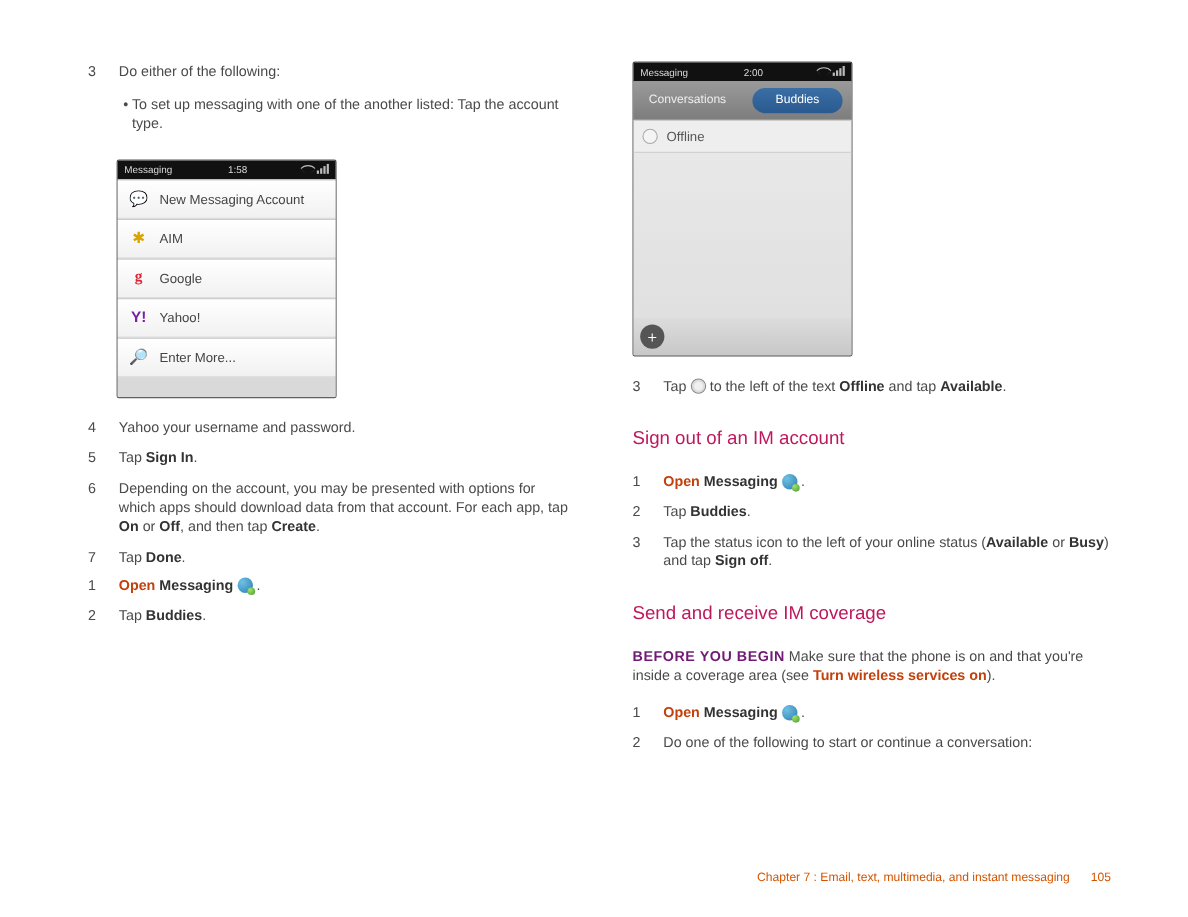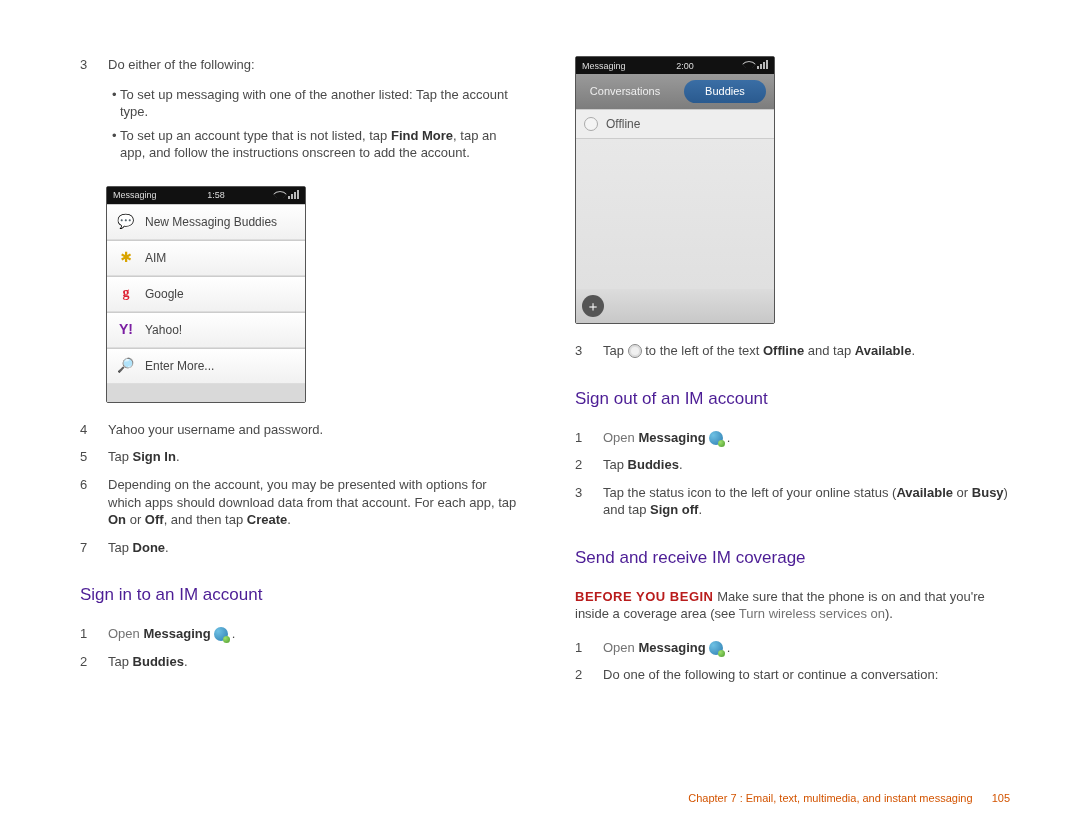--- a/index.html
+++ b/index.html
@@ -21,23 +21,23 @@
     padding: 56px 66px 0 80px;
   }
   .col { flex: 1; }
   .num-step { display: flex; gap: 18px; margin-bottom: 8px; }
   .num-step .n { width: 10px; flex-shrink: 0; color: #4a4a4a; }
   .num-step .body { flex: 1; }
   .sub-bullets { margin: 12px 0 0 0; padding: 0; }
   .sub-bullets li { list-style: none; padding-left: 12px; text-indent: -8px; margin-bottom: 6px; }
   .sub-bullets li::before { content: "• "; }
   b { font-weight: 600; color: #333; }
-  .link { color: #737373; }
-  .byb { color: #b91c1c; font-weight: 600; letter-spacing: 0.5px; }
-  h3.sect { font-size: 17px; font-weight: 300; color: #4c1d95; margin: 28px 0 18px 0; }
+  .link { color: #c2410c; font-weight: bold; }
+  .byb { color: #701a75; font-weight: 600; letter-spacing: 0.5px; }
+  h3.sect { font-size: 17px; font-weight: 300; color: #be185d; margin: 28px 0 18px 0; }
   .mt { margin-top: 10px; }
   .para { margin: 12px 0 16px 0; }
 
   
   .phone {
     width: 200px;
     border: 1px solid #555;
     background: #e9e9e9;
     border-radius: 2px;
     margin: 18px 0 18px 26px;
@@ -87,41 +87,38 @@
 <div class="page">
 
   <div class="col">
 
     <div class="num-step">
       <div class="n">3</div>
       <div class="body">
         <span>Do either of the following:</span>
         <ul class="sub-bullets">
           <li>To set up messaging with one of the another listed: Tap the account type.</li>
-          <li>
-            <span>To set up an account type that is not listed, tap </span><b>Find More</b><span>, tap an app, and follow the instructions onscreen to add the account.</span>
-          </li>
         </ul>
       </div>
     </div>
 
     <div class="phone">
       <div class="ph-status">
         <span>Messaging</span>
         <span>1:58</span>
         <span><span class="wifi"></span> <span class="sigbars">
               <i></i>
               <i></i>
               <i></i>
               <i></i>
             </span></span>
       </div>
       <div class="ph-row">
         <span class="ph-icon bubble">💬</span>
-        <span>New Messaging Buddies</span>
+        <span>New Messaging Account</span>
       </div>
       <div class="ph-row">
         <span class="ph-icon aim">✱</span>
         <span>AIM</span>
       </div>
       <div class="ph-row">
         <span class="ph-icon google-red">g</span>
         <span>Google</span>
       </div>
       <div class="ph-row">
@@ -148,21 +145,20 @@
     <div class="num-step mt">
       <div class="n">6</div>
       <div class="body"><span>Depending on the account, you may be presented with options for which apps should download data from that account. For each app, tap </span><b>On</b><span> or </span><b>Off</b><span>, and then tap </span><b>Create</b><span>.</span></div>
     </div>
 
     <div class="num-step mt">
       <div class="n">7</div>
       <div class="body"><span>Tap </span><b>Done</b><span>.</span></div>
     </div>
 
-    <h3 class="sect">Sign in to an IM account</h3>
 
     <div class="num-step">
       <div class="n">1</div>
       <div class="body"><span class="link">Open</span> <b>Messaging</b> <span class="msg-icon"></span><span> .</span></div>
     </div>
 
     <div class="num-step mt">
       <div class="n">2</div>
       <div class="body"><span>Tap </span><b>Buddies</b><span>.</span></div>
     </div>

